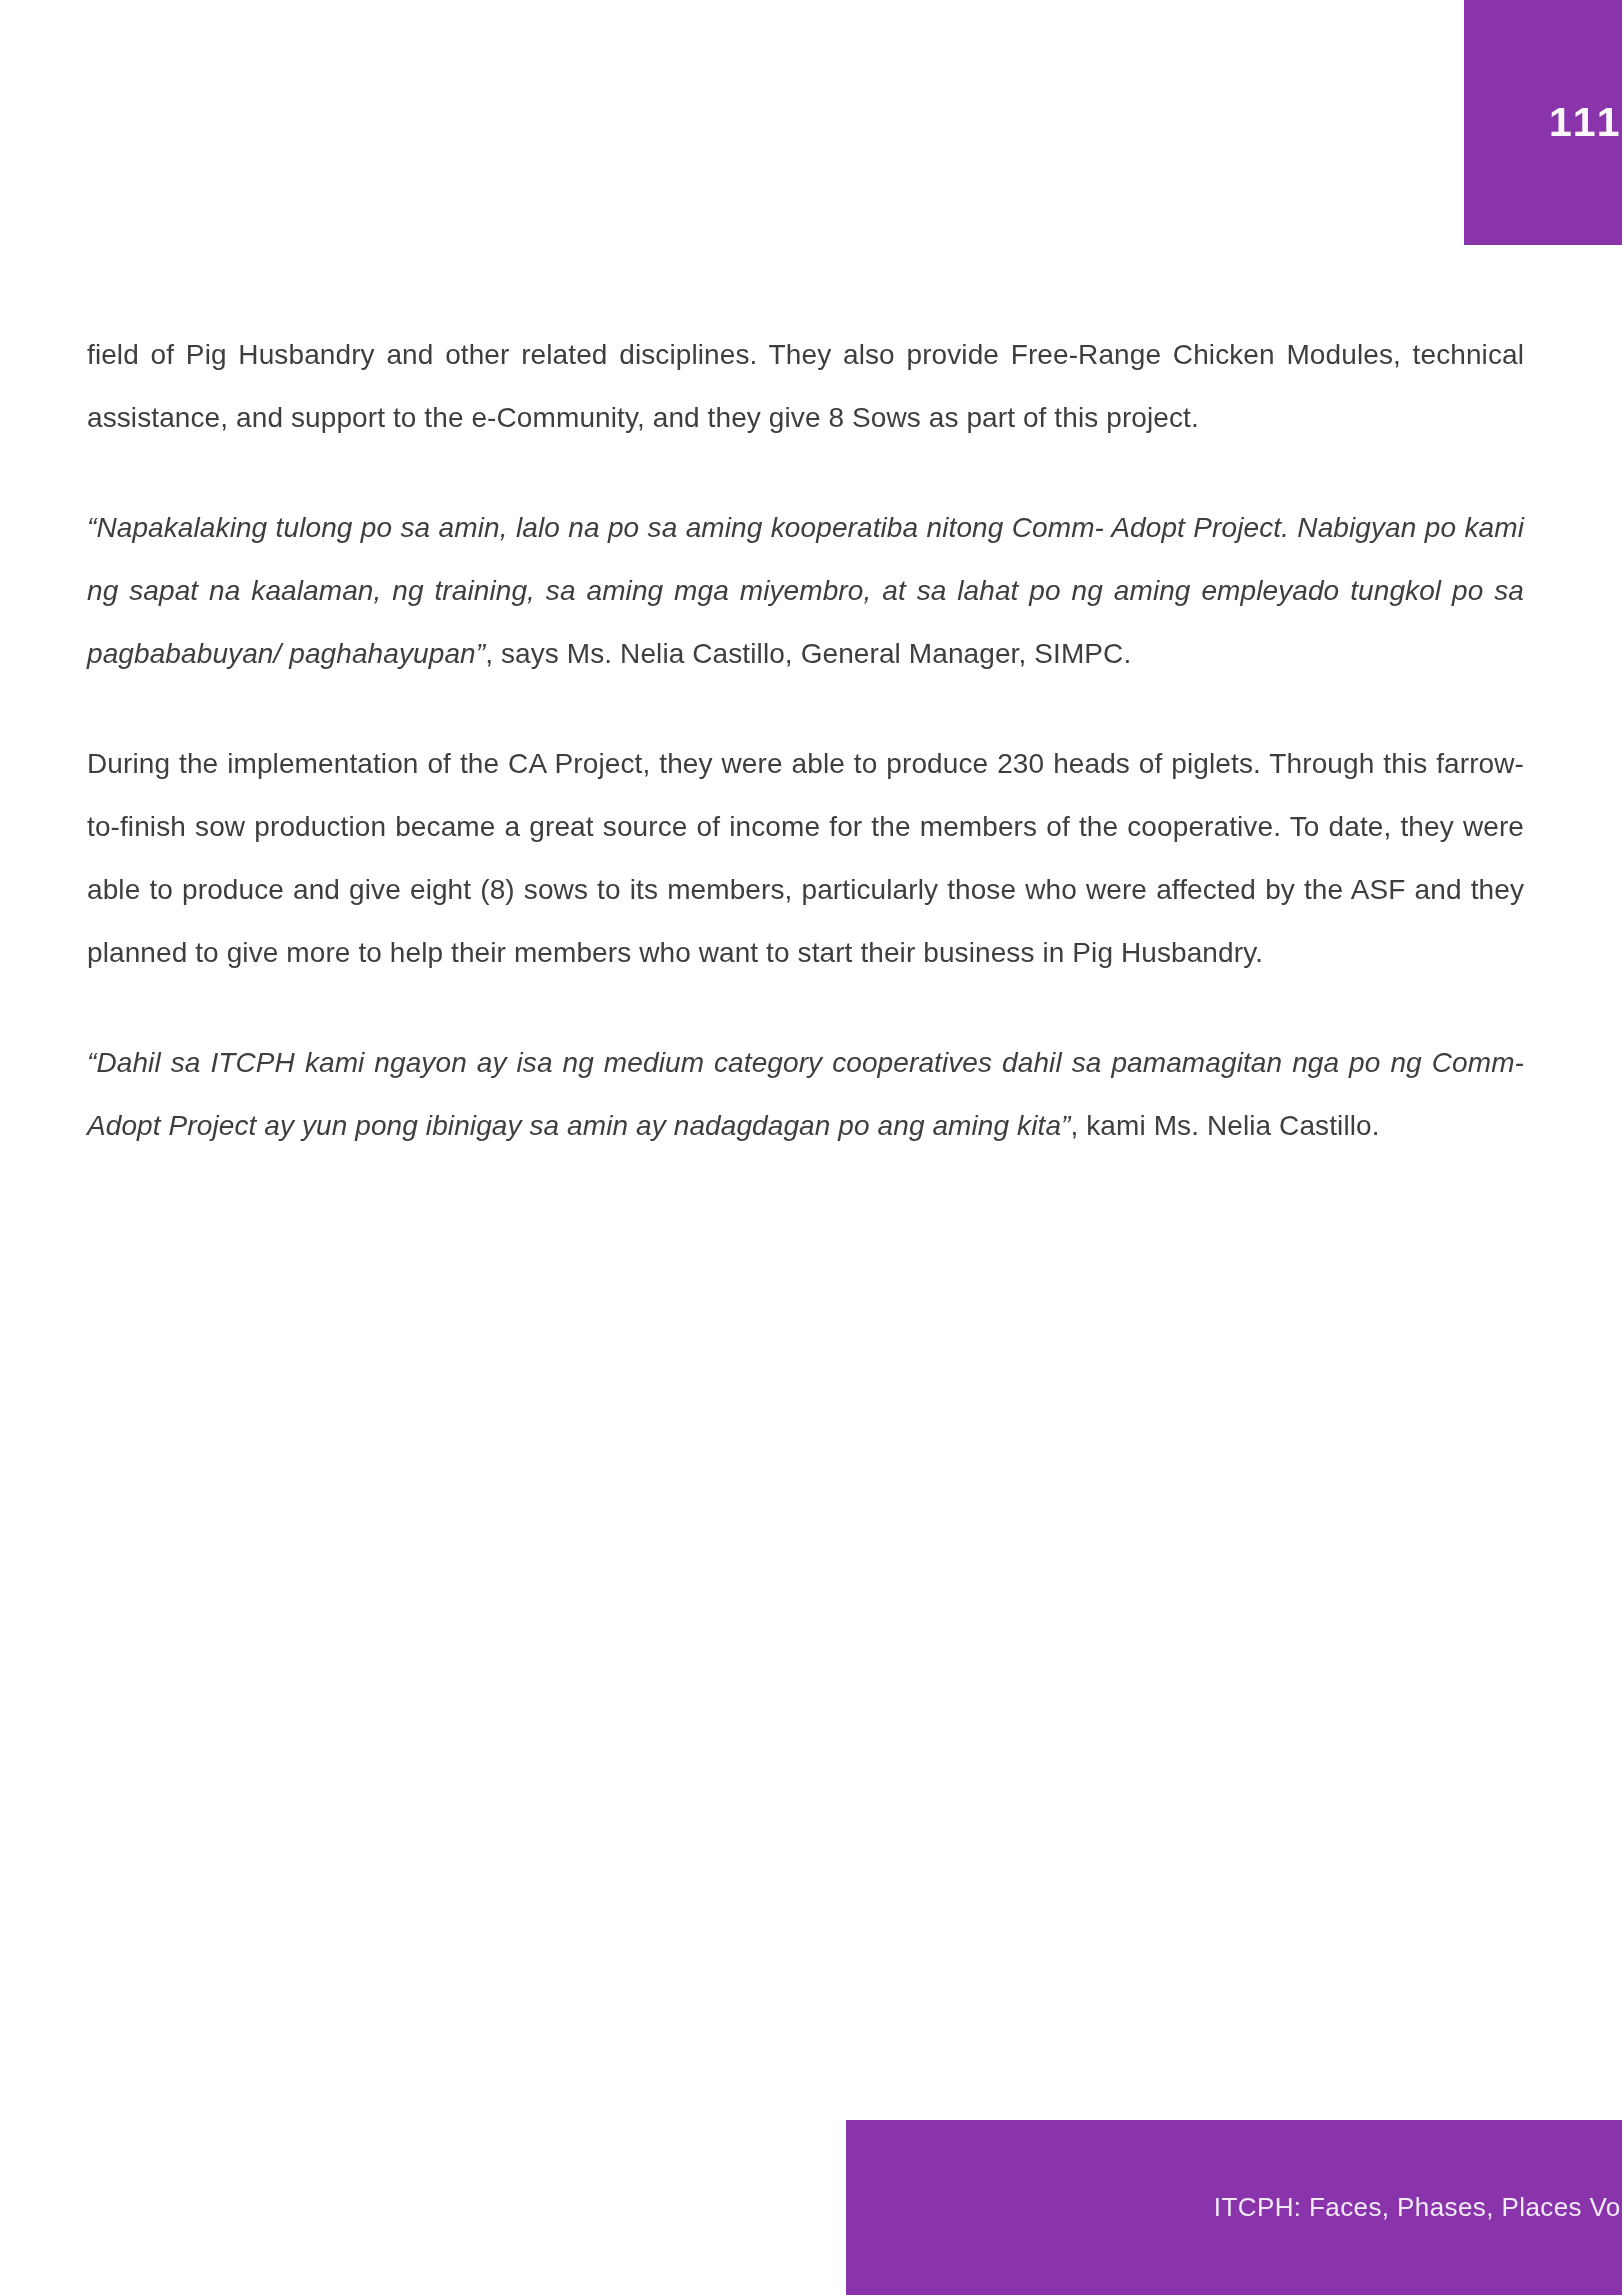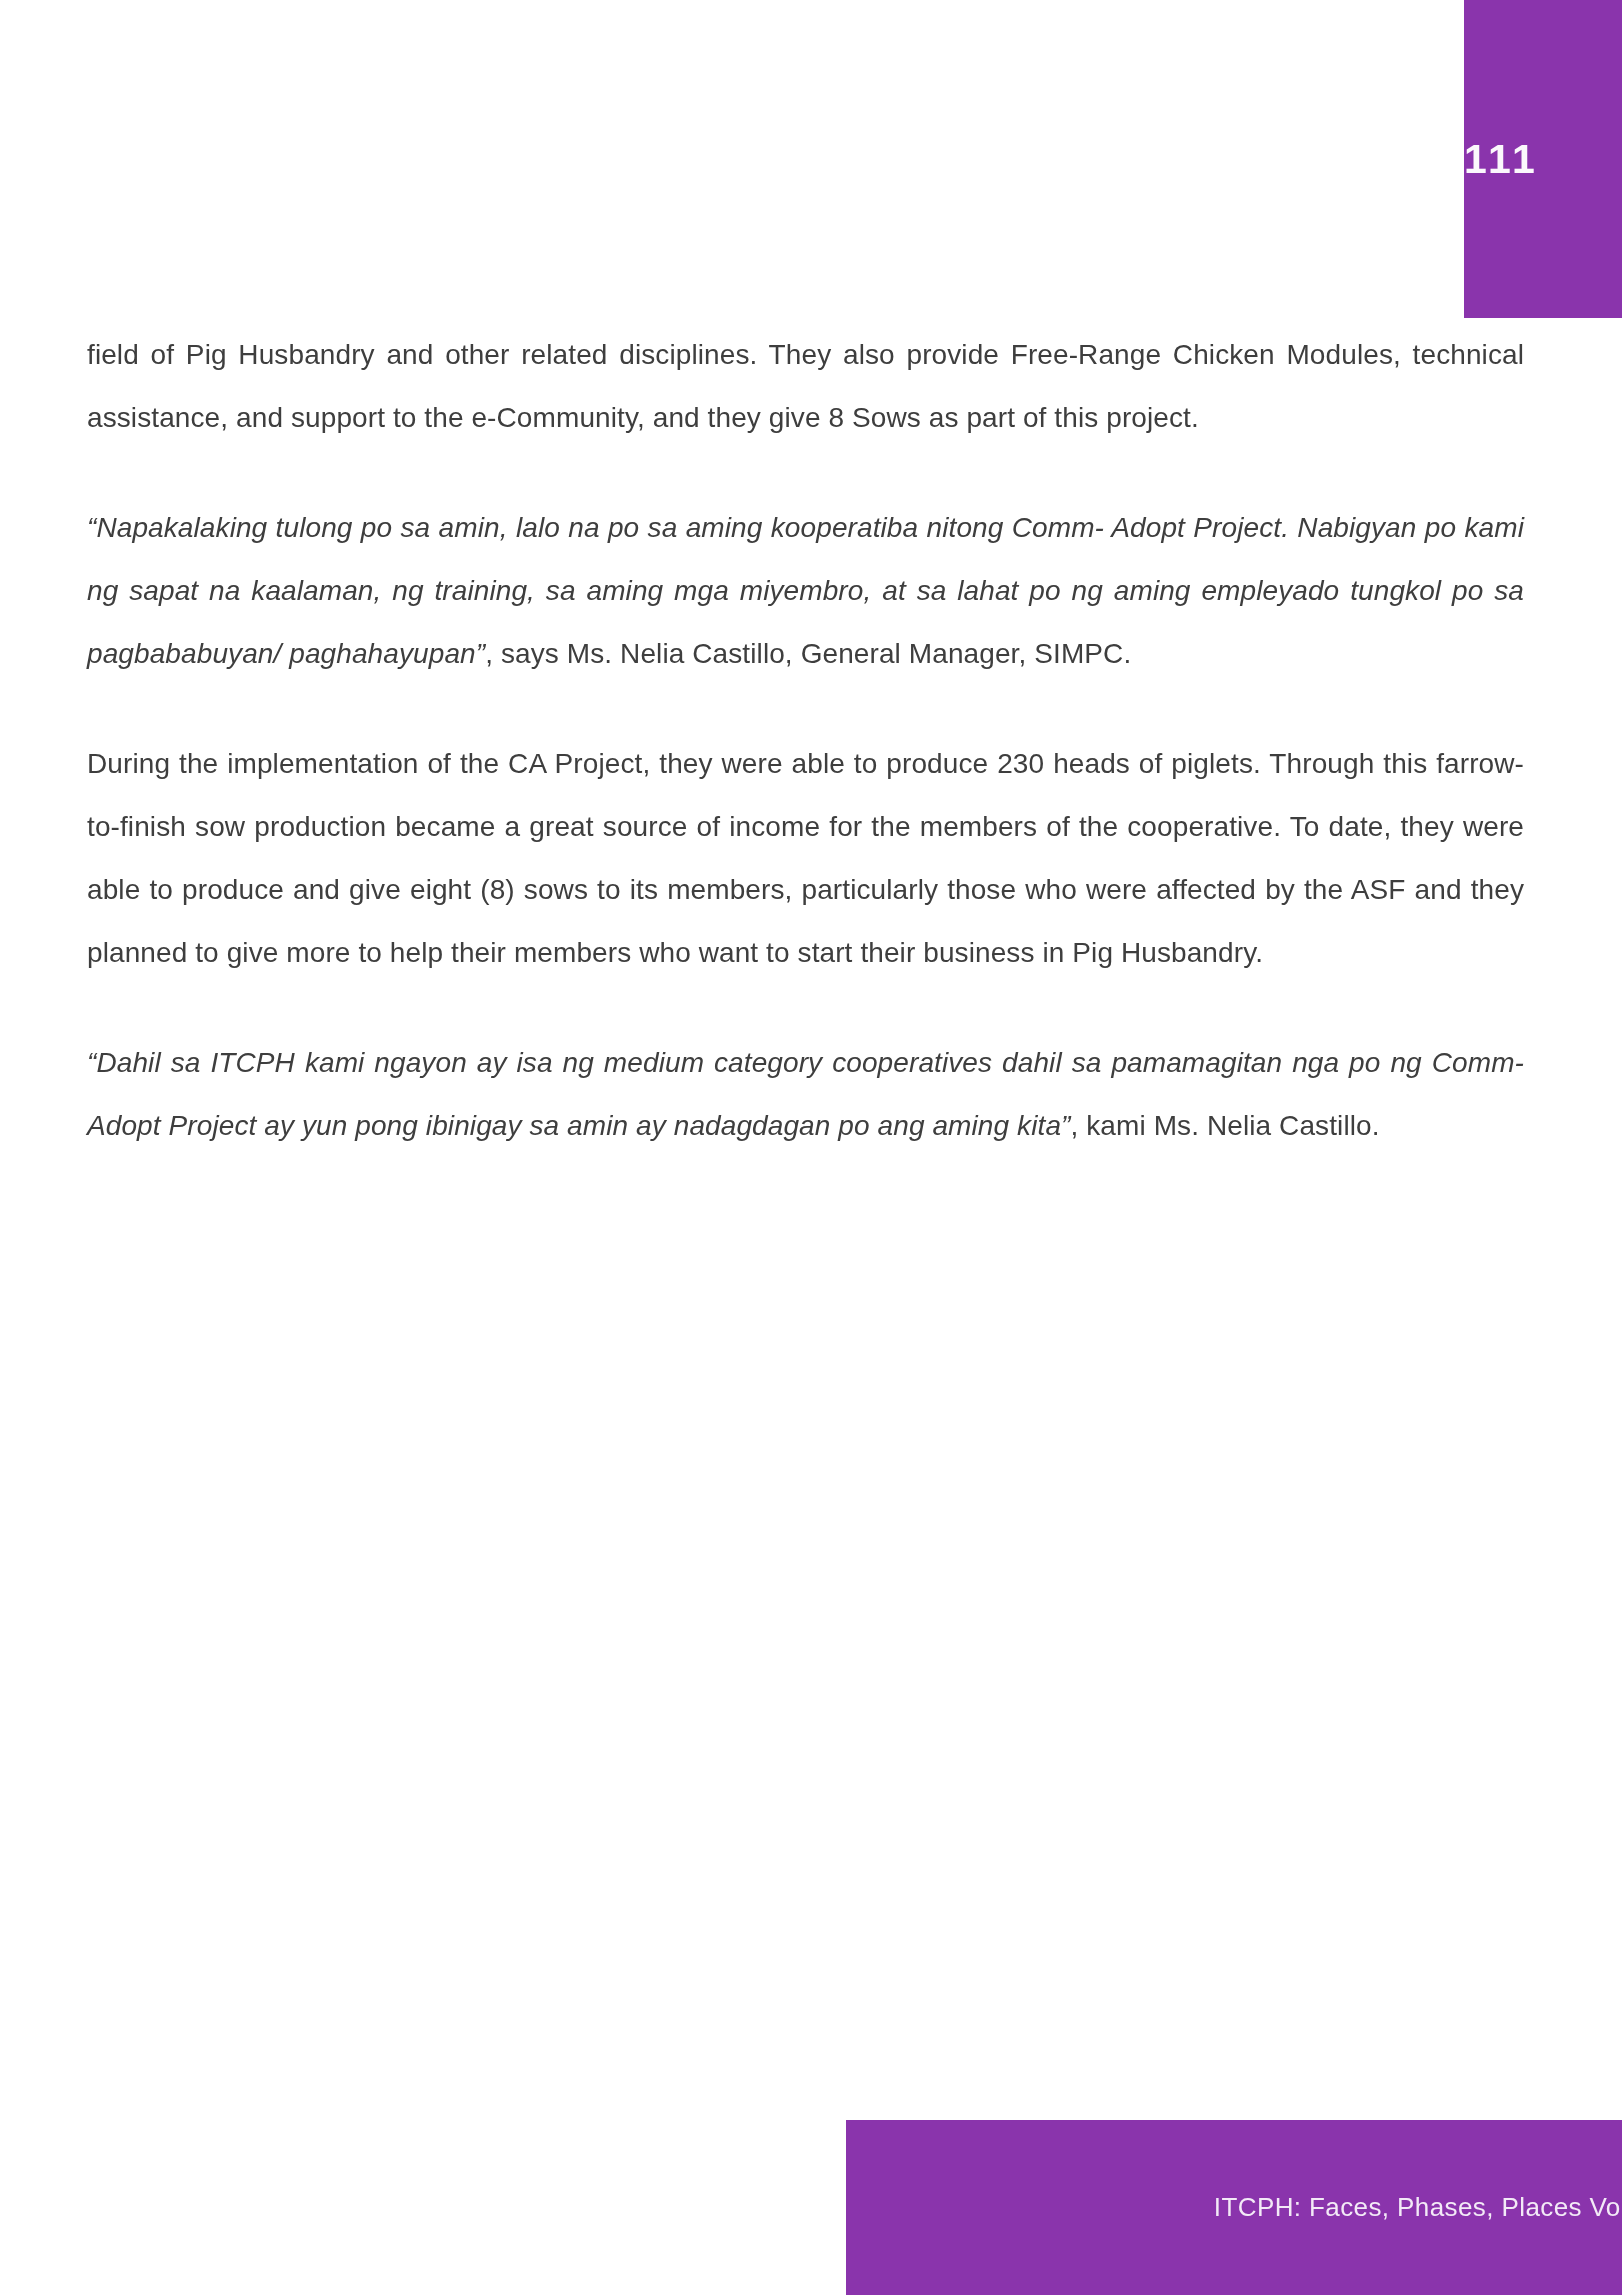--- a/index.html
+++ b/index.html
@@ -12,25 +12,25 @@
     background: #ffffff;
     position: relative;
     overflow: hidden;
     font-family: "Liberation Sans", sans-serif;
   }
   .page-number-box {
     position: absolute;
     left: 1464px;
     top: 0;
     width: 159px;
-    height: 318px;
+    height: 245px;
     background: var(--accent, #8a34ac);
     display: flex;
     align-items: center;
-    justify-content: flex-start;
+    justify-content: flex-end;
   }
   .page-number {
     color: #fbf8fc;
     font-size: 41px;
     font-weight: 700;
     letter-spacing: 3.4px;
   }
   .article {
     position: absolute;
     left: 87px;

